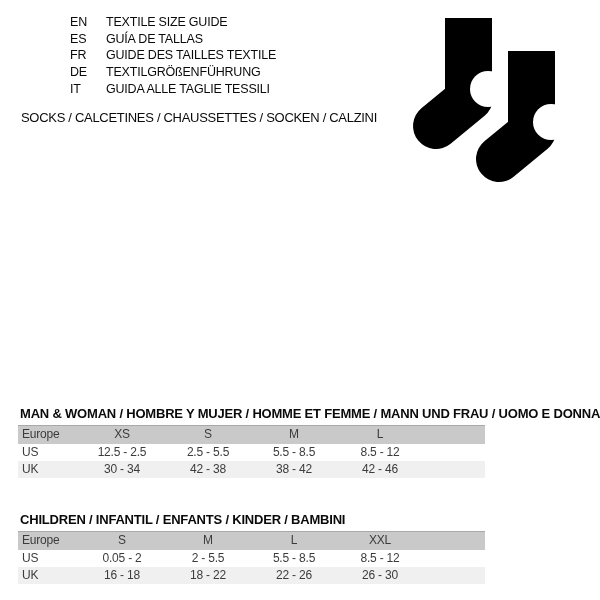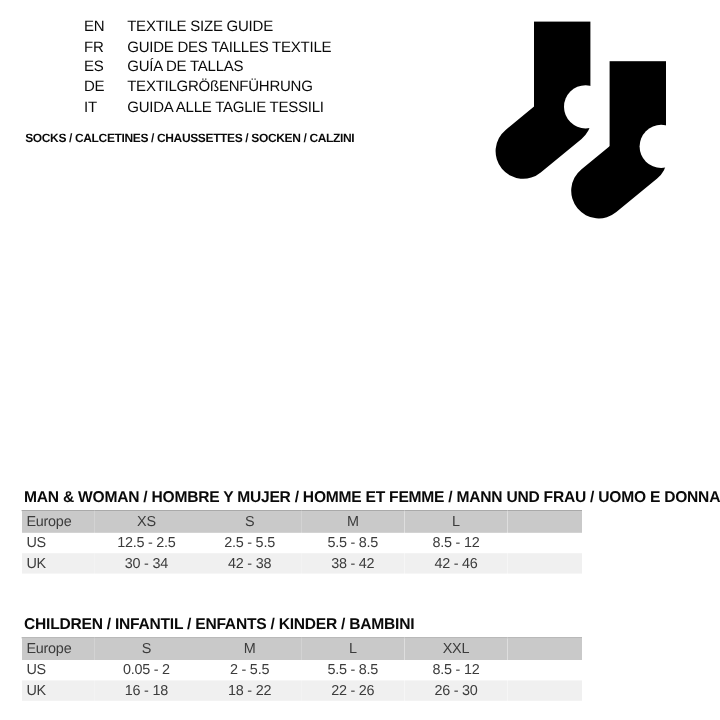--- a/index.html
+++ b/index.html
@@ -19,21 +19,21 @@
   .canvas{position:absolute;inset:0;}
 
   
   .lang-list{position:absolute;left:22px;top:14px;}
   .lang-row{display:flex;height:16.6px;align-items:center;
     font-weight:normal;font-size:12.5px;letter-spacing:-0.2px;color:var(--text);padding-left:48px;}
   .lang-code{width:36px;flex:0 0 36px;}
 
   
   .product-line{position:absolute;left:21px;top:110px;
-    font-weight:bold;font-size:10px;letter-spacing:-0.3px;color:var(--text);white-space:nowrap;}
+    font-weight:normal;font-size:13px;letter-spacing:-0.3px;color:var(--text);white-space:nowrap;}
 
   
   .socks-icon{position:absolute;left:400px;top:5px;}
 
   
   .section-title{position:absolute;left:20px;
     font-weight:bold;font-size:13px;letter-spacing:-0.2px;color:var(--text);white-space:nowrap;}
   .title-adult{top:406px;}
   .title-children{top:512px;}
 
@@ -57,26 +57,26 @@
 <body>
 
 <div class="canvas">
 
   <div class="lang-list">
     <div class="lang-row">
       <span class="lang-code">EN</span>
       <span class="lang-label">TEXTILE SIZE GUIDE</span>
     </div>
     <div class="lang-row">
+      <span class="lang-code">ES</span>
+      <span class="lang-label">GUÍA DE TALLAS</span>
+    </div>
+    <div class="lang-row">
       <span class="lang-code">FR</span>
       <span class="lang-label">GUIDE DES TAILLES TEXTILE</span>
-    </div>
-    <div class="lang-row">
-      <span class="lang-code">ES</span>
-      <span class="lang-label">GUÍA DE TALLAS</span>
     </div>
     <div class="lang-row">
       <span class="lang-code">DE</span>
       <span class="lang-label">TEXTILGRÖßENFÜHRUNG</span>
     </div>
     <div class="lang-row">
       <span class="lang-code">IT</span>
       <span class="lang-label">GUIDA ALLE TAGLIE TESSILI</span>
     </div>
   </div>

